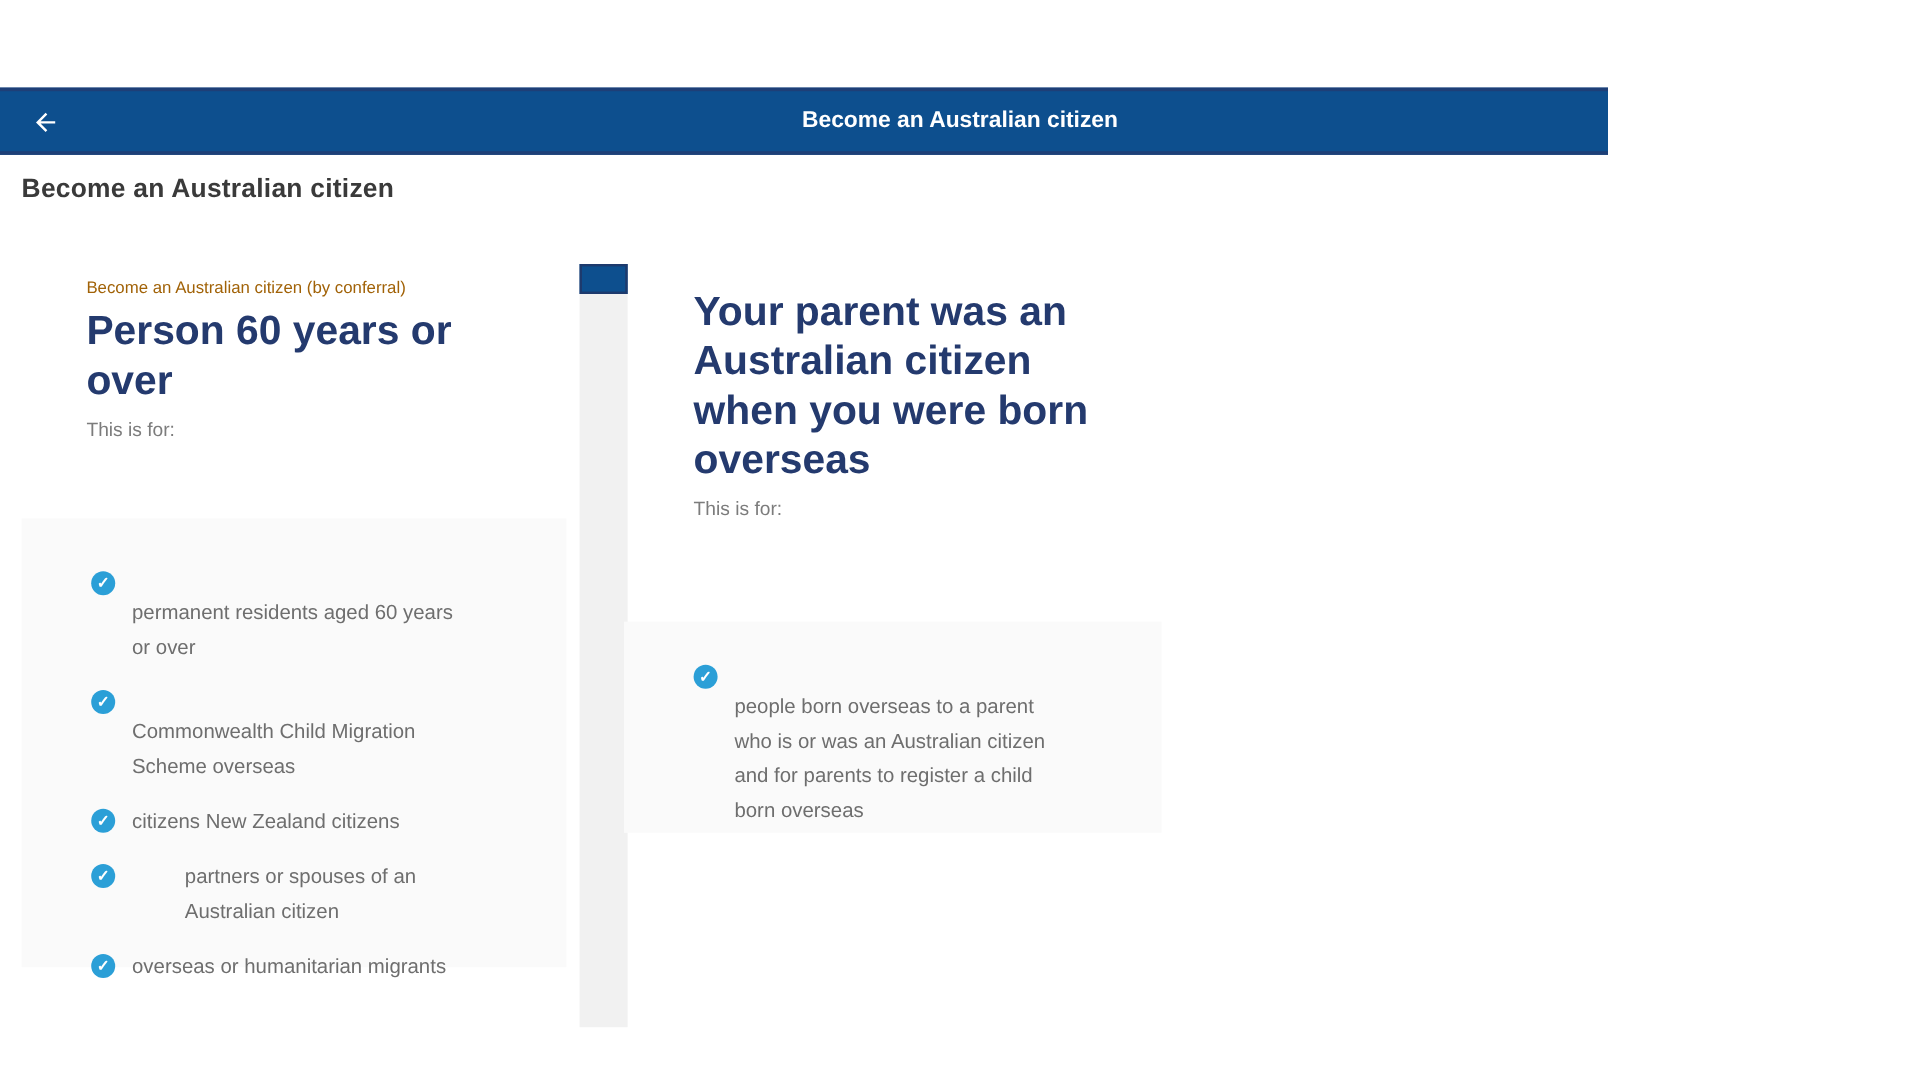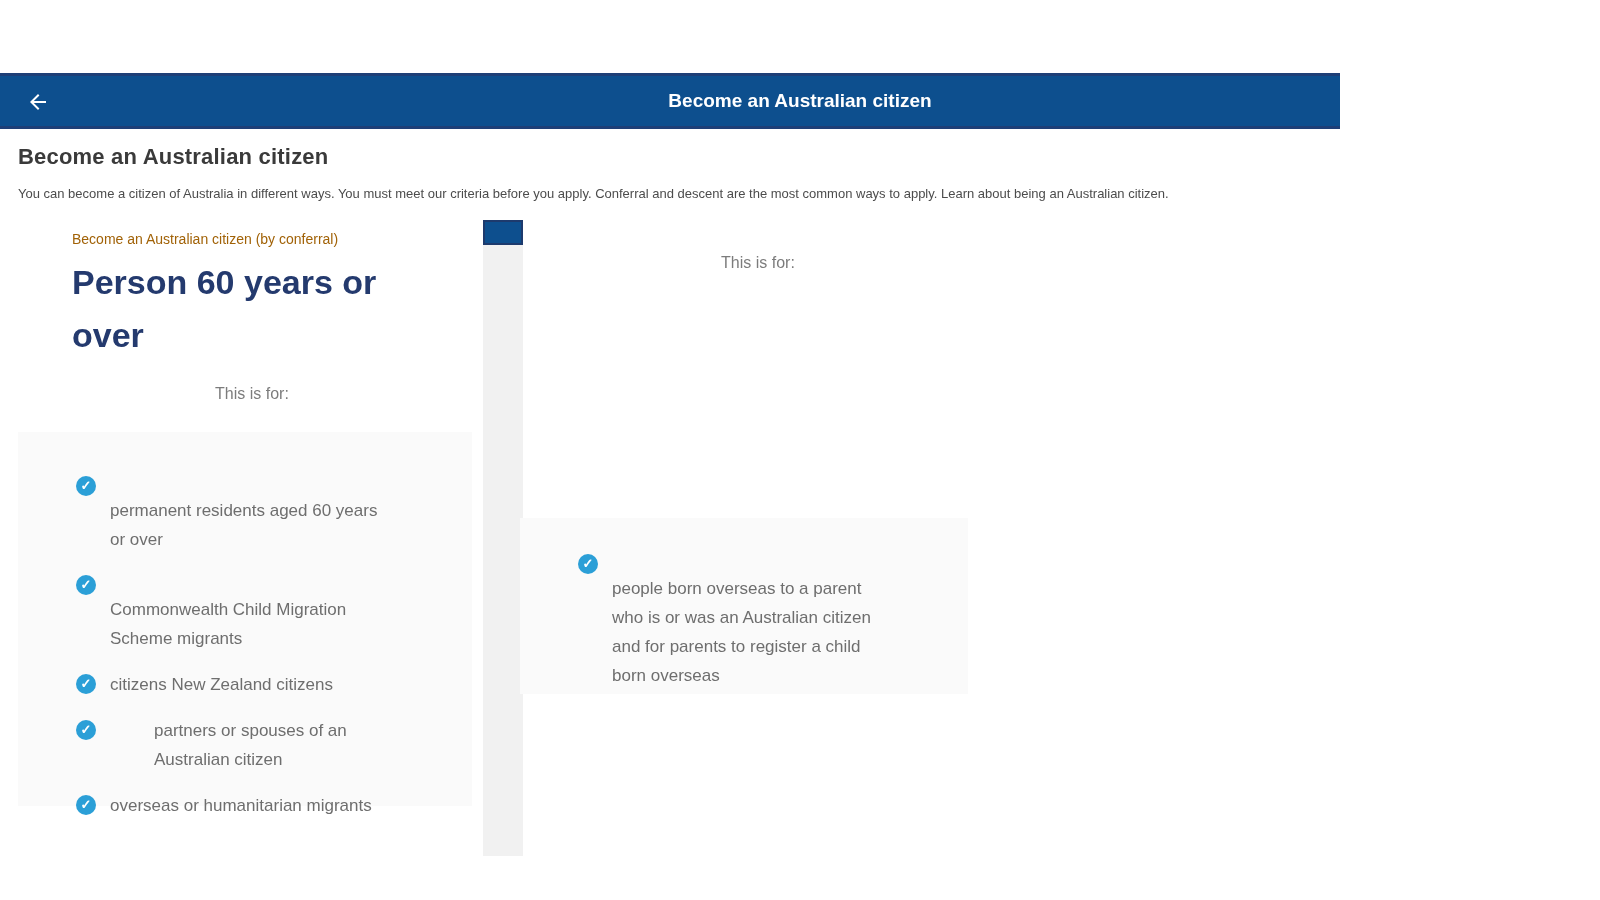--- a/index.html
+++ b/index.html
@@ -36,23 +36,23 @@
     font-size: 13px; color: #4c4c4c;
   }
 
   
   .option-col { position: absolute; top: 231px; width: 360px; }
   .option-col.col-1 { left: 72px; }
   .option-col.col-2 { left: 578px; }
   .eyebrow { font-size: 14px; color: #a16207; }
   .option-heading {
     margin-top: 9px; max-width: 335px;
-    font-size: 34px; line-height: 53px; font-weight: 600; color: #243a6e;
+    font-size: 34px; line-height: 41px; font-weight: 600; color: #243a6e;
   }
-  .lead { margin-top: 23px; font-size: 16px; color: #7c7c7c; text-align: center; }
+  .lead { margin-top: 12px; font-size: 16px; color: #7c7c7c; }
 
   
   .option-card { position: absolute; background: #fafafa; }
   .card-1 { left: 18px; top: 432px; width: 454px; height: 374px; }
   .card-2 { left: 520px; top: 518px; width: 448px; height: 176px; }
   .option-card ul { list-style: none; }
   .card-1 ul { padding: 40px 0 0 58px; }
   .card-2 ul { padding: 32px 0 0 58px; }
   .option-card li {
     display: flex; align-items: flex-start; gap: 14px;
@@ -89,37 +89,36 @@
       <span>
         <svg width="24" height="24" viewBox="0 0 24 24">
           <path fill="#ffffff" d="M20 11H7.83l5.59-5.59L12 4l-8 8 8 8 1.41-1.41L7.83 13H20v-2z"></path>
         </svg>
       </span>
     </button>
     <div class="topbar-title">Become an Australian citizen</div>
   </header>
 
   <h1 class="page-title">Become an Australian citizen</h1>
-  <p class="intro">You can become a citizen of Australia in different ways. You must meet our criteria before you apply. Conferral and descent are the most common ways to apply. Learn about being an Australian citizen.</p>
 
   <div class="option-col col-1">
     <div class="eyebrow">Become an Australian citizen (by conferral)</div>
     <h2 class="option-heading">Person 60 years or over</h2>
     <div class="lead">This is for:</div>
   </div>
 
   <section class="option-card card-1">
     <ul>
       <li>
         <span class="check">✓</span>
         <span class="li-text w272">permanent residents aged 60 years or over</span>
       </li>
       <li>
         <span class="check">✓</span>
-        <span class="li-text w272">Commonwealth Child Migration Scheme migrants</span>
+        <span class="li-text w272">Commonwealth Child Migration Scheme overseas</span>
       </li>
       <li>
         <span class="check">✓</span>
         <span class="li-text">citizens New Zealand citizens</span>
       </li>
       <li>
         <span class="check">✓</span>
         <span class="li-text w240">partners or spouses of an Australian citizen</span>
       </li>
       <li>
@@ -127,20 +126,21 @@
         <span class="li-text">overseas or humanitarian migrants</span>
       </li>
     </ul>
   </section>
 
   <div class="scrollbar">
     <div class="scrollbar-thumb"></div>
   </div>
 
   <div class="option-col col-2">
+    <h2 class="option-heading">Your parent was an Australian citizen when you were born overseas</h2>
     <div class="lead">This is for:</div>
   </div>
 
   <section class="option-card card-2">
     <ul>
       <li>
         <span class="check">✓</span>
         <span class="li-text w272">people born overseas to a parent who is or was an Australian citizen and for parents to register a child born overseas</span>
       </li>
     </ul>

